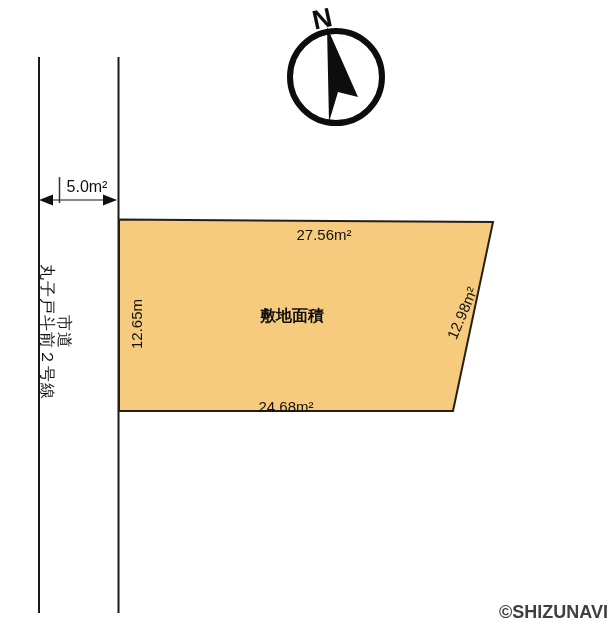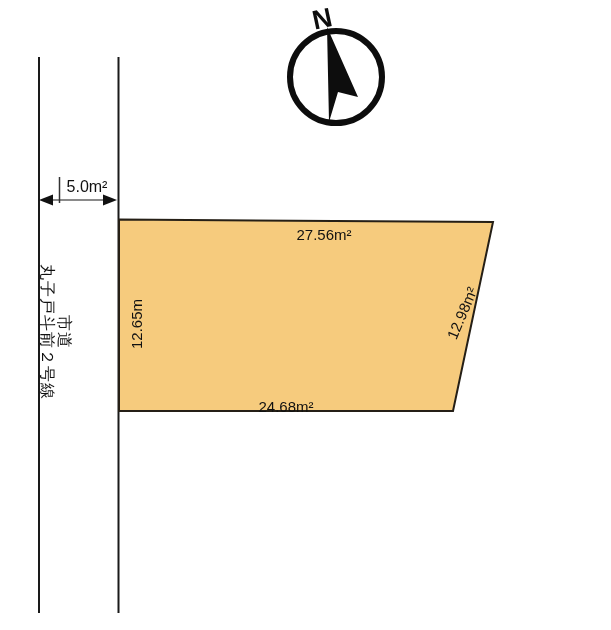--- a/index.html
+++ b/index.html
@@ -82,16 +82,18 @@
     <div>市道</div>
     <div>丸子戸斗前２号線</div>
   </div>
 
   <div class="lbl" style="left:292px;top:234px;margin-left:32px;">27.56m²</div>
   <div class="lbl rot-ccw" style="left:136px;top:324px;">12.65m</div>
   <div class="lbl rot-edge" style="left:462px;top:313px;">12.98m²</div>
   <div class="lbl" style="left:286px;top:394px;margin-top:12px;">24.68m²</div>
 
   <div class="area-block" style="left:292px;top:315px;">
+    <div>敷地面積</div>
   </div>
 
+  <div class="copyright">©SHIZUNAVI</div>
 
 </div>
 
 </body></html>

